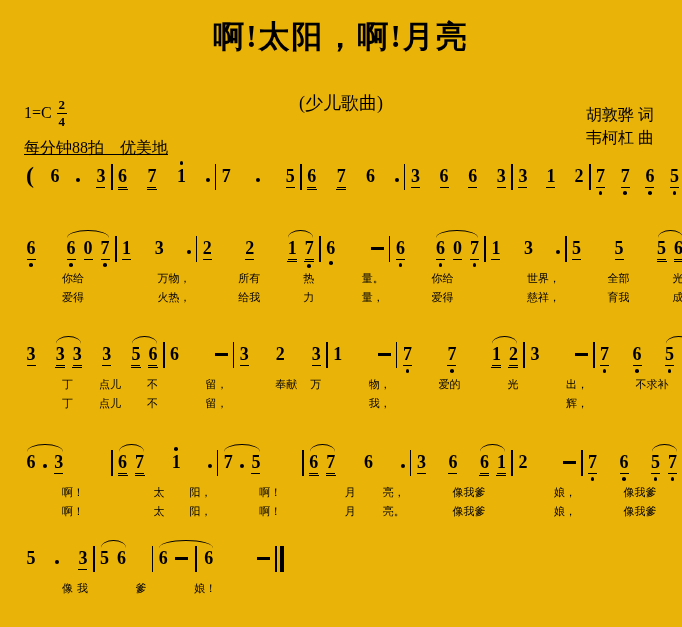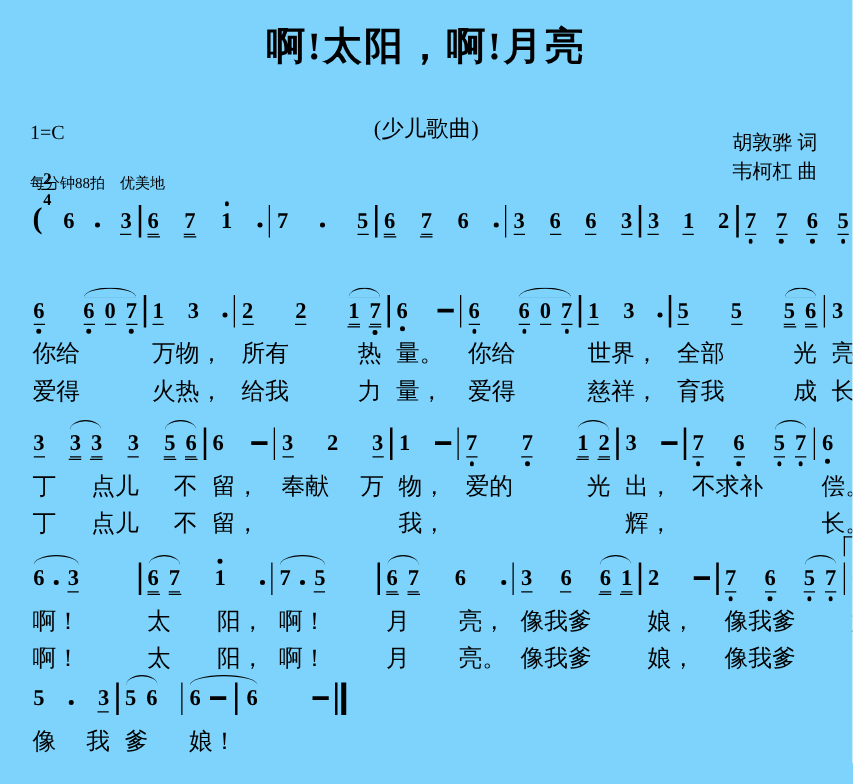--- a/index.html
+++ b/index.html
@@ -1,34 +1,34 @@
 <!DOCTYPE html>
 <html><head>
 <meta charset="utf-8">
 <style>
   html,body{margin:0;padding:0;background:#ffffff;}
-  .sheet{position:relative;width:682px;height:627px;background:#7dd3fc;color:#000;
+  .sheet{position:relative;width:682px;height:627px;background:#eab308;color:#000;
          font-family:"Liberation Serif","DejaVu Serif",serif;overflow:hidden;}
   .title{position:absolute;top:16px;left:0;width:100%;text-align:center;
          font-size:31px;font-weight:700;letter-spacing:2px;}
   .subtitle{position:absolute;top:62px;left:0;width:100%;text-align:center;font-size:18px;margin-top:29px;}
-  .keyline{position:absolute;top:98px;left:24px;display:flex;align-items:center;gap:20px;font-size:16px;flex-direction:column;}
+  .keyline{position:absolute;top:98px;left:24px;display:flex;align-items:center;gap:5px;font-size:16px;}
   .frac{display:inline-flex;flex-direction:column;align-items:center;font-size:13px;font-weight:700;line-height:1.05;}
   .fbar{display:block;width:10px;height:1.5px;background:#000;margin:1px 0;}
-  .tempo{position:absolute;top:138px;left:24px;font-size:12px;}
+  .tempo{position:absolute;top:138px;left:24px;font-size:16px;text-decoration:underline;}
   .credits{position:absolute;top:103px;right:28px;font-size:16px;line-height:1.45;text-align:right;}
   .footer{position:absolute;right:14px;bottom:4px;text-align:right;}
   .f1{font-size:14px;font-weight:700;font-family:"Liberation Sans","DejaVu Sans",sans-serif;}
   .f2{font-size:11px;font-weight:700;font-family:"DejaVu Sans Mono","Liberation Mono",monospace;letter-spacing:0.5px;}
 
   
   .system{position:absolute;left:22px;display:flex;align-items:flex-start;}
   .meas{display:flex;flex-direction:column;padding:0 4px;position:relative;}
   .m-notes{display:flex;gap:7px;justify-content:space-between;align-items:flex-start;height:30px;}
-  .m-lyr{display:flex;justify-content:space-between;font-size:19px;line-height:1.42;margin-top:3px;white-space:nowrap;}
+  .m-lyr{display:flex;justify-content:space-between;font-size:11px;line-height:1.42;margin-top:3px;white-space:nowrap;margin-left:36px;}
   .bw{height:26px;display:flex;align-items:center;margin:-2px 1px 0 1px;}
 
   .nt{position:relative;display:inline-block;font-weight:700;font-size:18px;line-height:20px;padding:0 0.5px;}
   .nt .d{display:inline-block;line-height:20px;}
   .u1 .d,.u2 .d{border-bottom:1.8px solid #000;padding-bottom:0.5px;}
   .u2{border-bottom:1.8px solid #000;padding-bottom:1.5px;}
   .odot{position:absolute;left:50%;width:3.6px;height:3.6px;margin-left:-1.8px;border-radius:50%;background:#000;}
   .hi{top:-5px;} .lo{bottom:-7px;}
 
   .dash{width:13px;height:2.8px;background:#000;margin-top:9px;}

